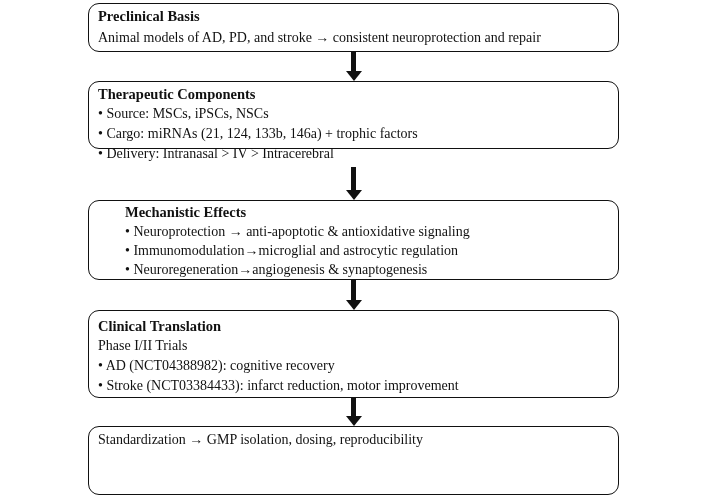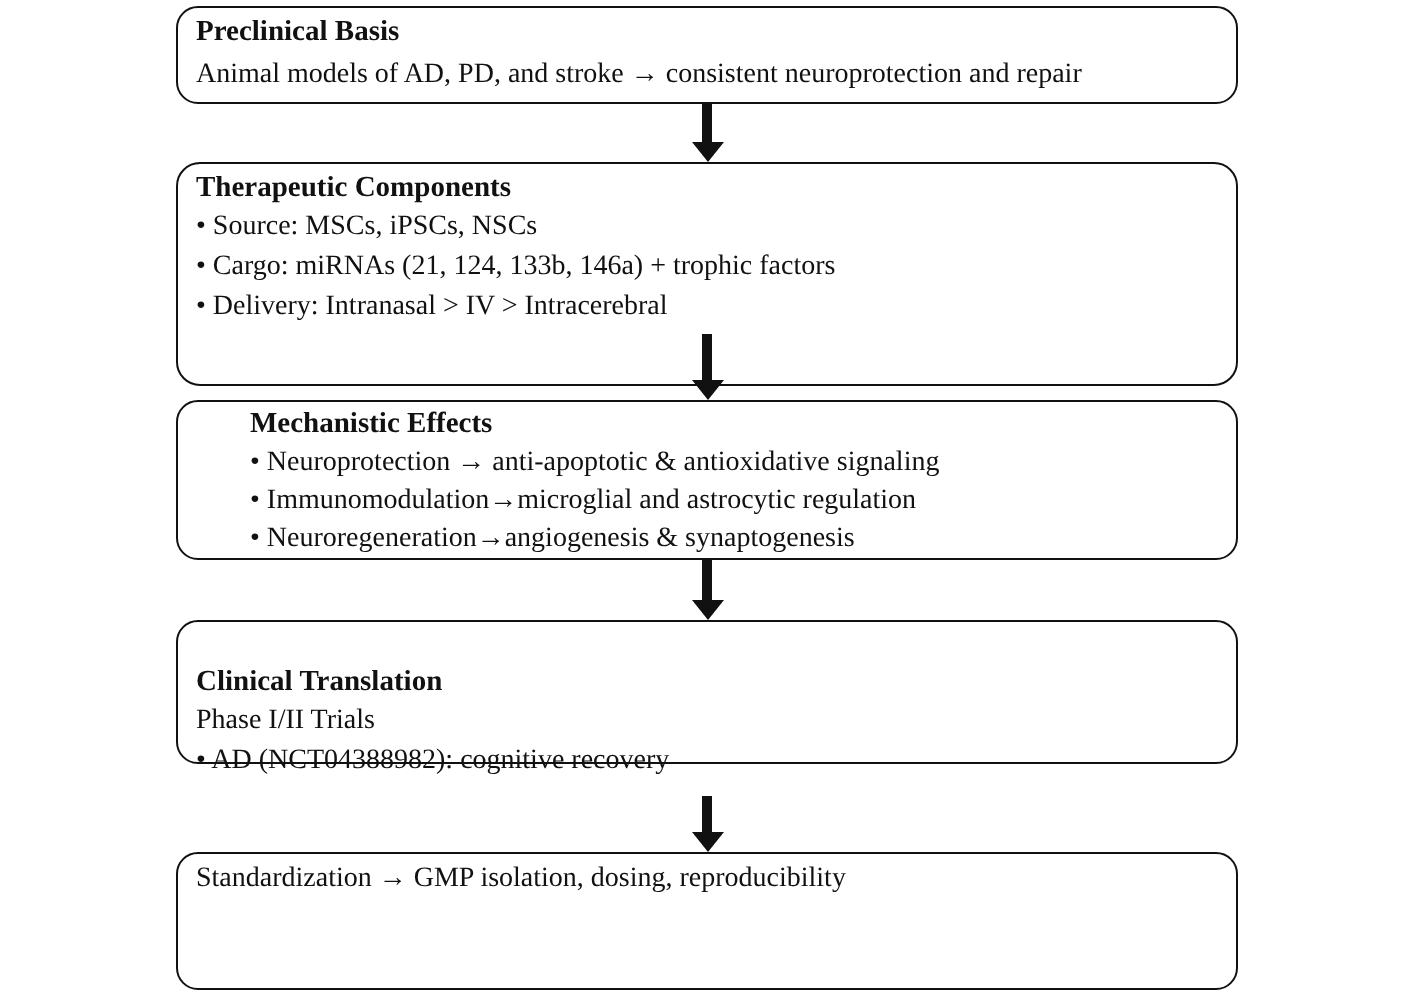--- a/index.html
+++ b/index.html
@@ -27,25 +27,25 @@
     font-weight: bold;
     font-size: 14.5px;
   }
   .box-line { font-size: 14px; }
   .box-line.center { }
   .box-line.left { text-align: left; }
 
   
   #b1 { top: 3px;   height: 49px; }
   #b1 .box-title, #b1 .box-line { line-height: 21px; }
-  #b2 { top: 81px;  height: 112px; border-radius: 12px; }
+  #b2 { top: 81px;  height: 68px; }
   #b2 .box-title, #b2 .box-line { line-height: 20px; }
   #b3 { top: 200px; height: 80px; padding-left: 36px; }
   #b3 .box-title, #b3 .box-line { line-height: 19px; }
-  #b4 { top: 310px; height: 72px; padding-top: 20px; }
+  #b4 { top: 310px; height: 88px; padding-top: 5px; }
   #b4 .box-title, #b4 .box-line { line-height: 20px; }
   #b5 { top: 426px; height: 69px; }
   #b5 .box-title, #b5 .box-line { line-height: 21px; }
 
   
   .down-arrow {
     position: absolute;
     left: 345px;
     width: 17px;
     display: flex;
@@ -100,20 +100,21 @@
 
   <div class="down-arrow" id="a3">
     <div class="arrow-shaft"></div>
     <div class="arrow-head"></div>
   </div>
 
   <div class="flow-box" id="b4">
     <div class="box-title">Clinical Translation</div>
     <div class="box-line center">Phase I/II Trials</div>
     <div class="box-line left">• AD (NCT04388982): cognitive recovery</div>
+    <div class="box-line left">• Stroke (NCT03384433): infarct reduction, motor improvement</div>
   </div>
 
   <div class="down-arrow" id="a4">
     <div class="arrow-shaft"></div>
     <div class="arrow-head"></div>
   </div>
 
   <div class="flow-box" id="b5">
     <div class="box-line left">Standardization → GMP isolation, dosing, reproducibility</div>
   </div>

